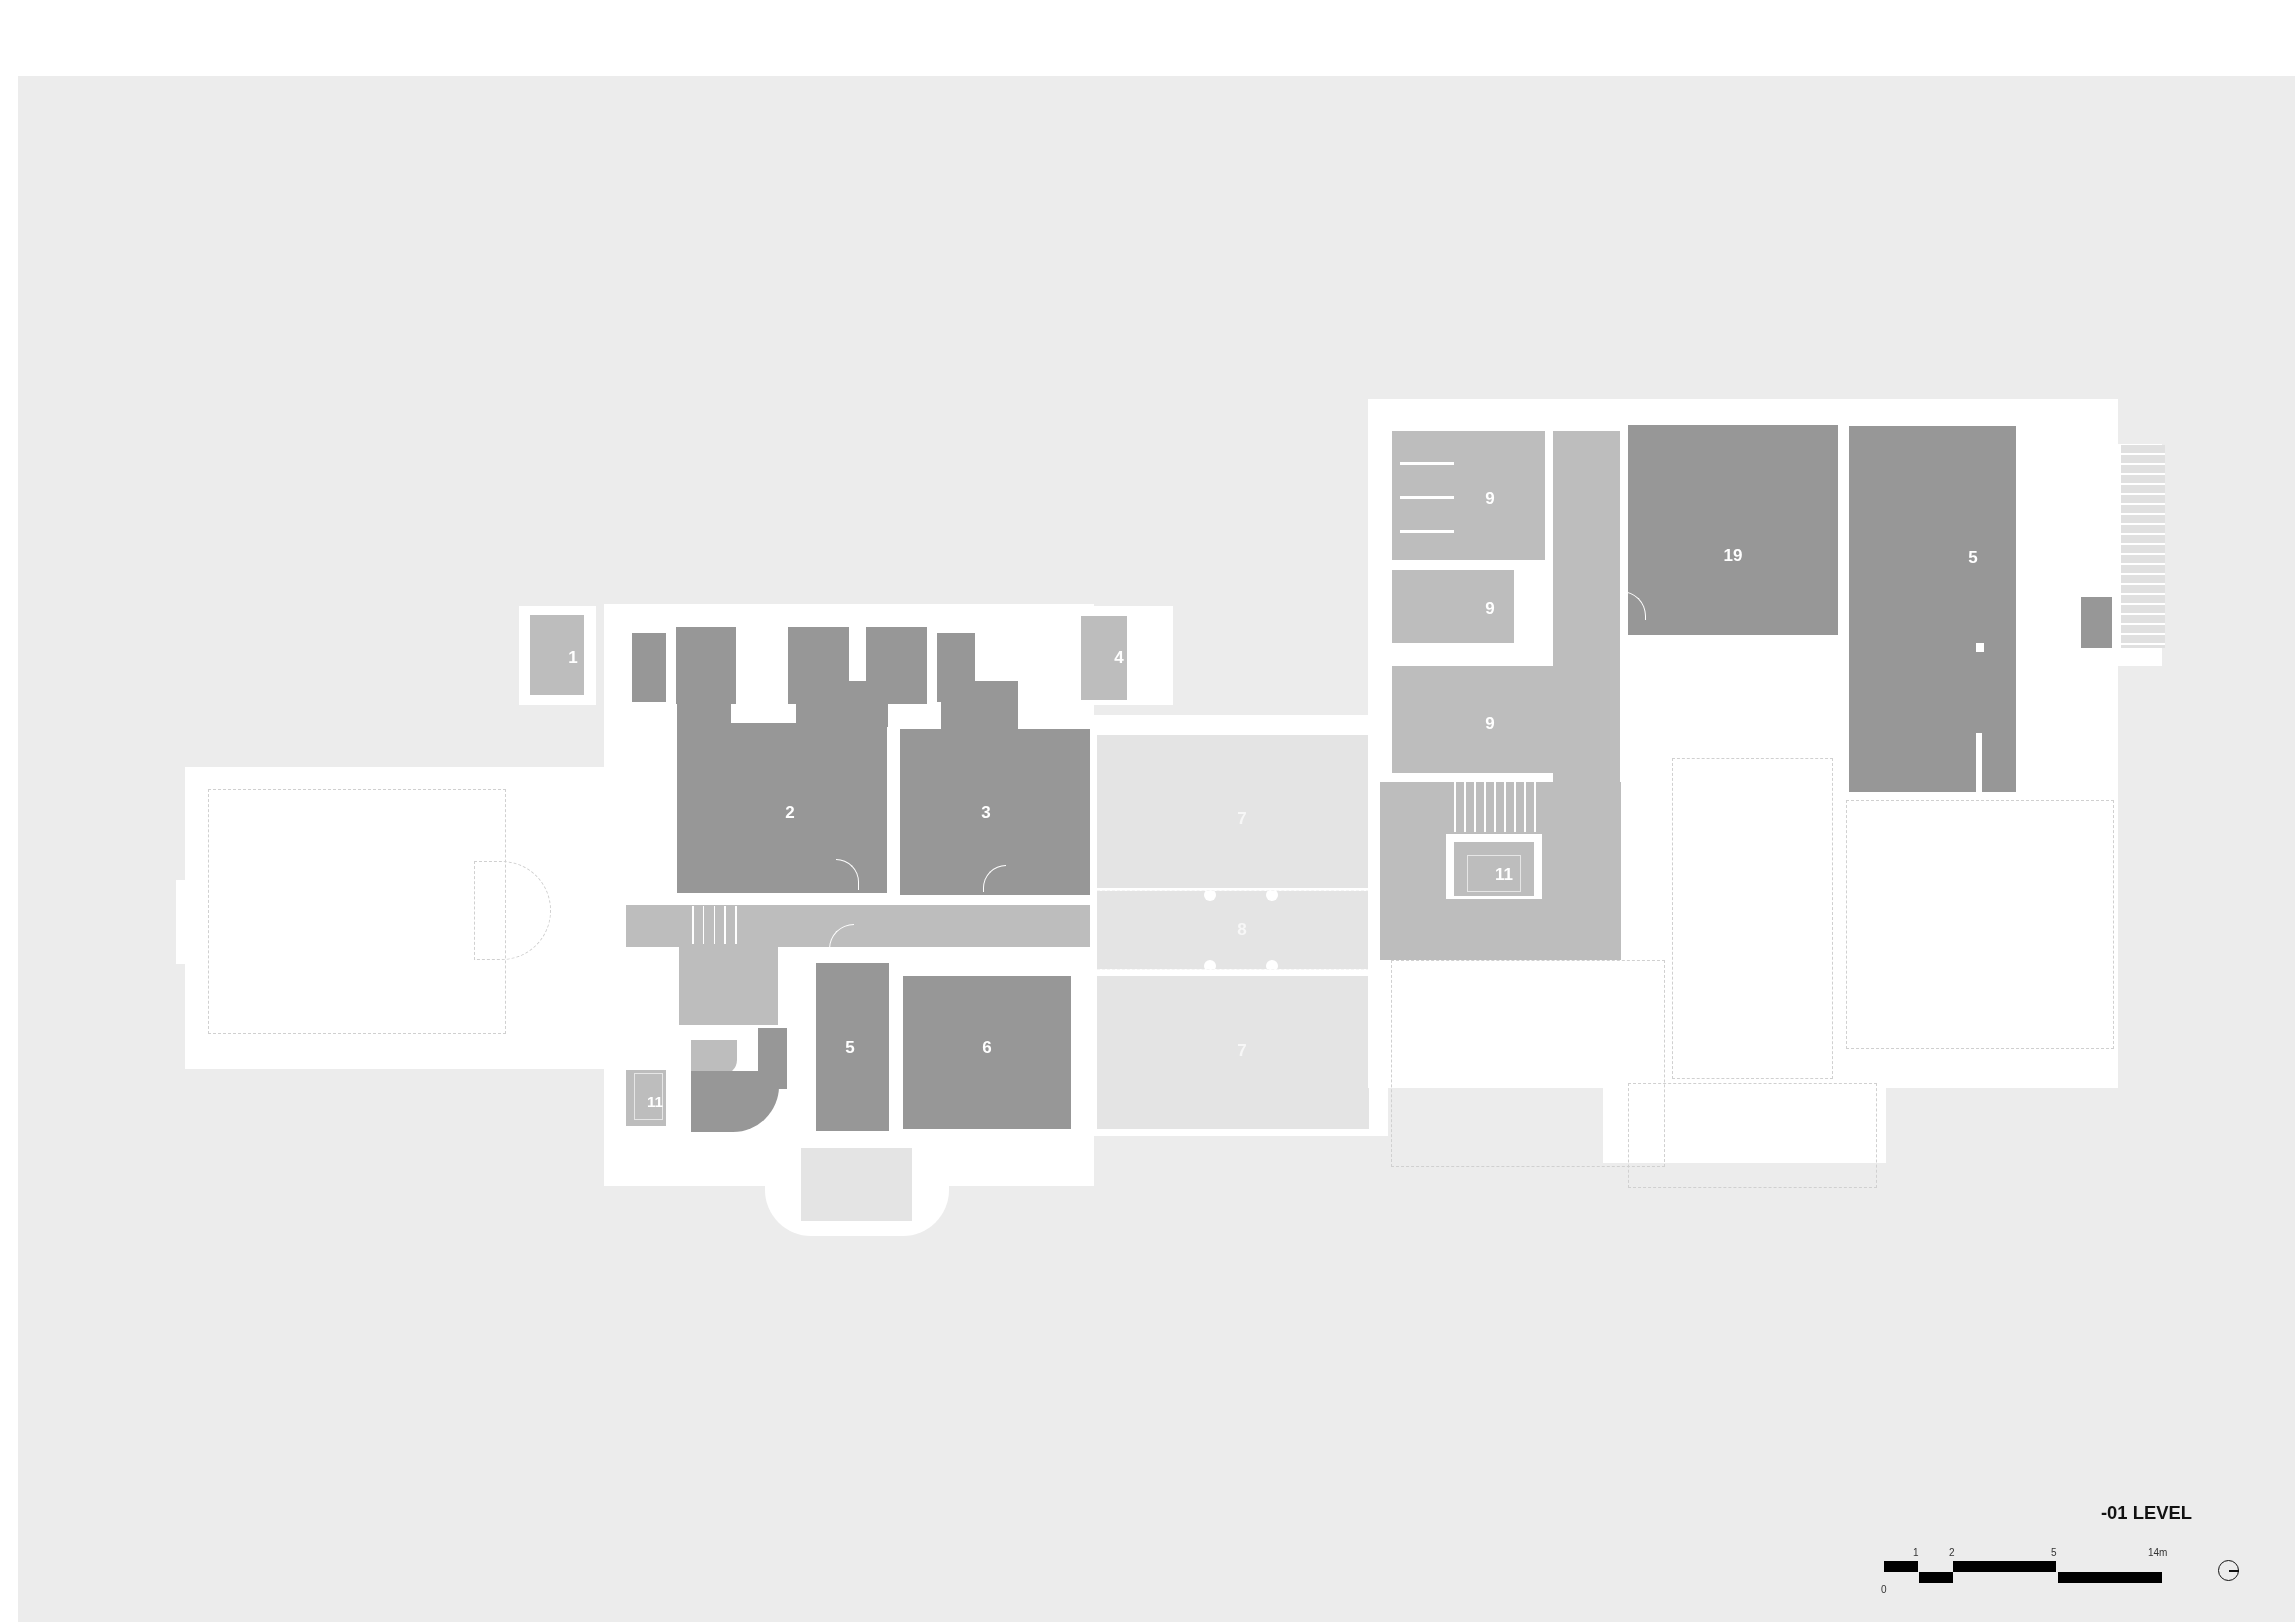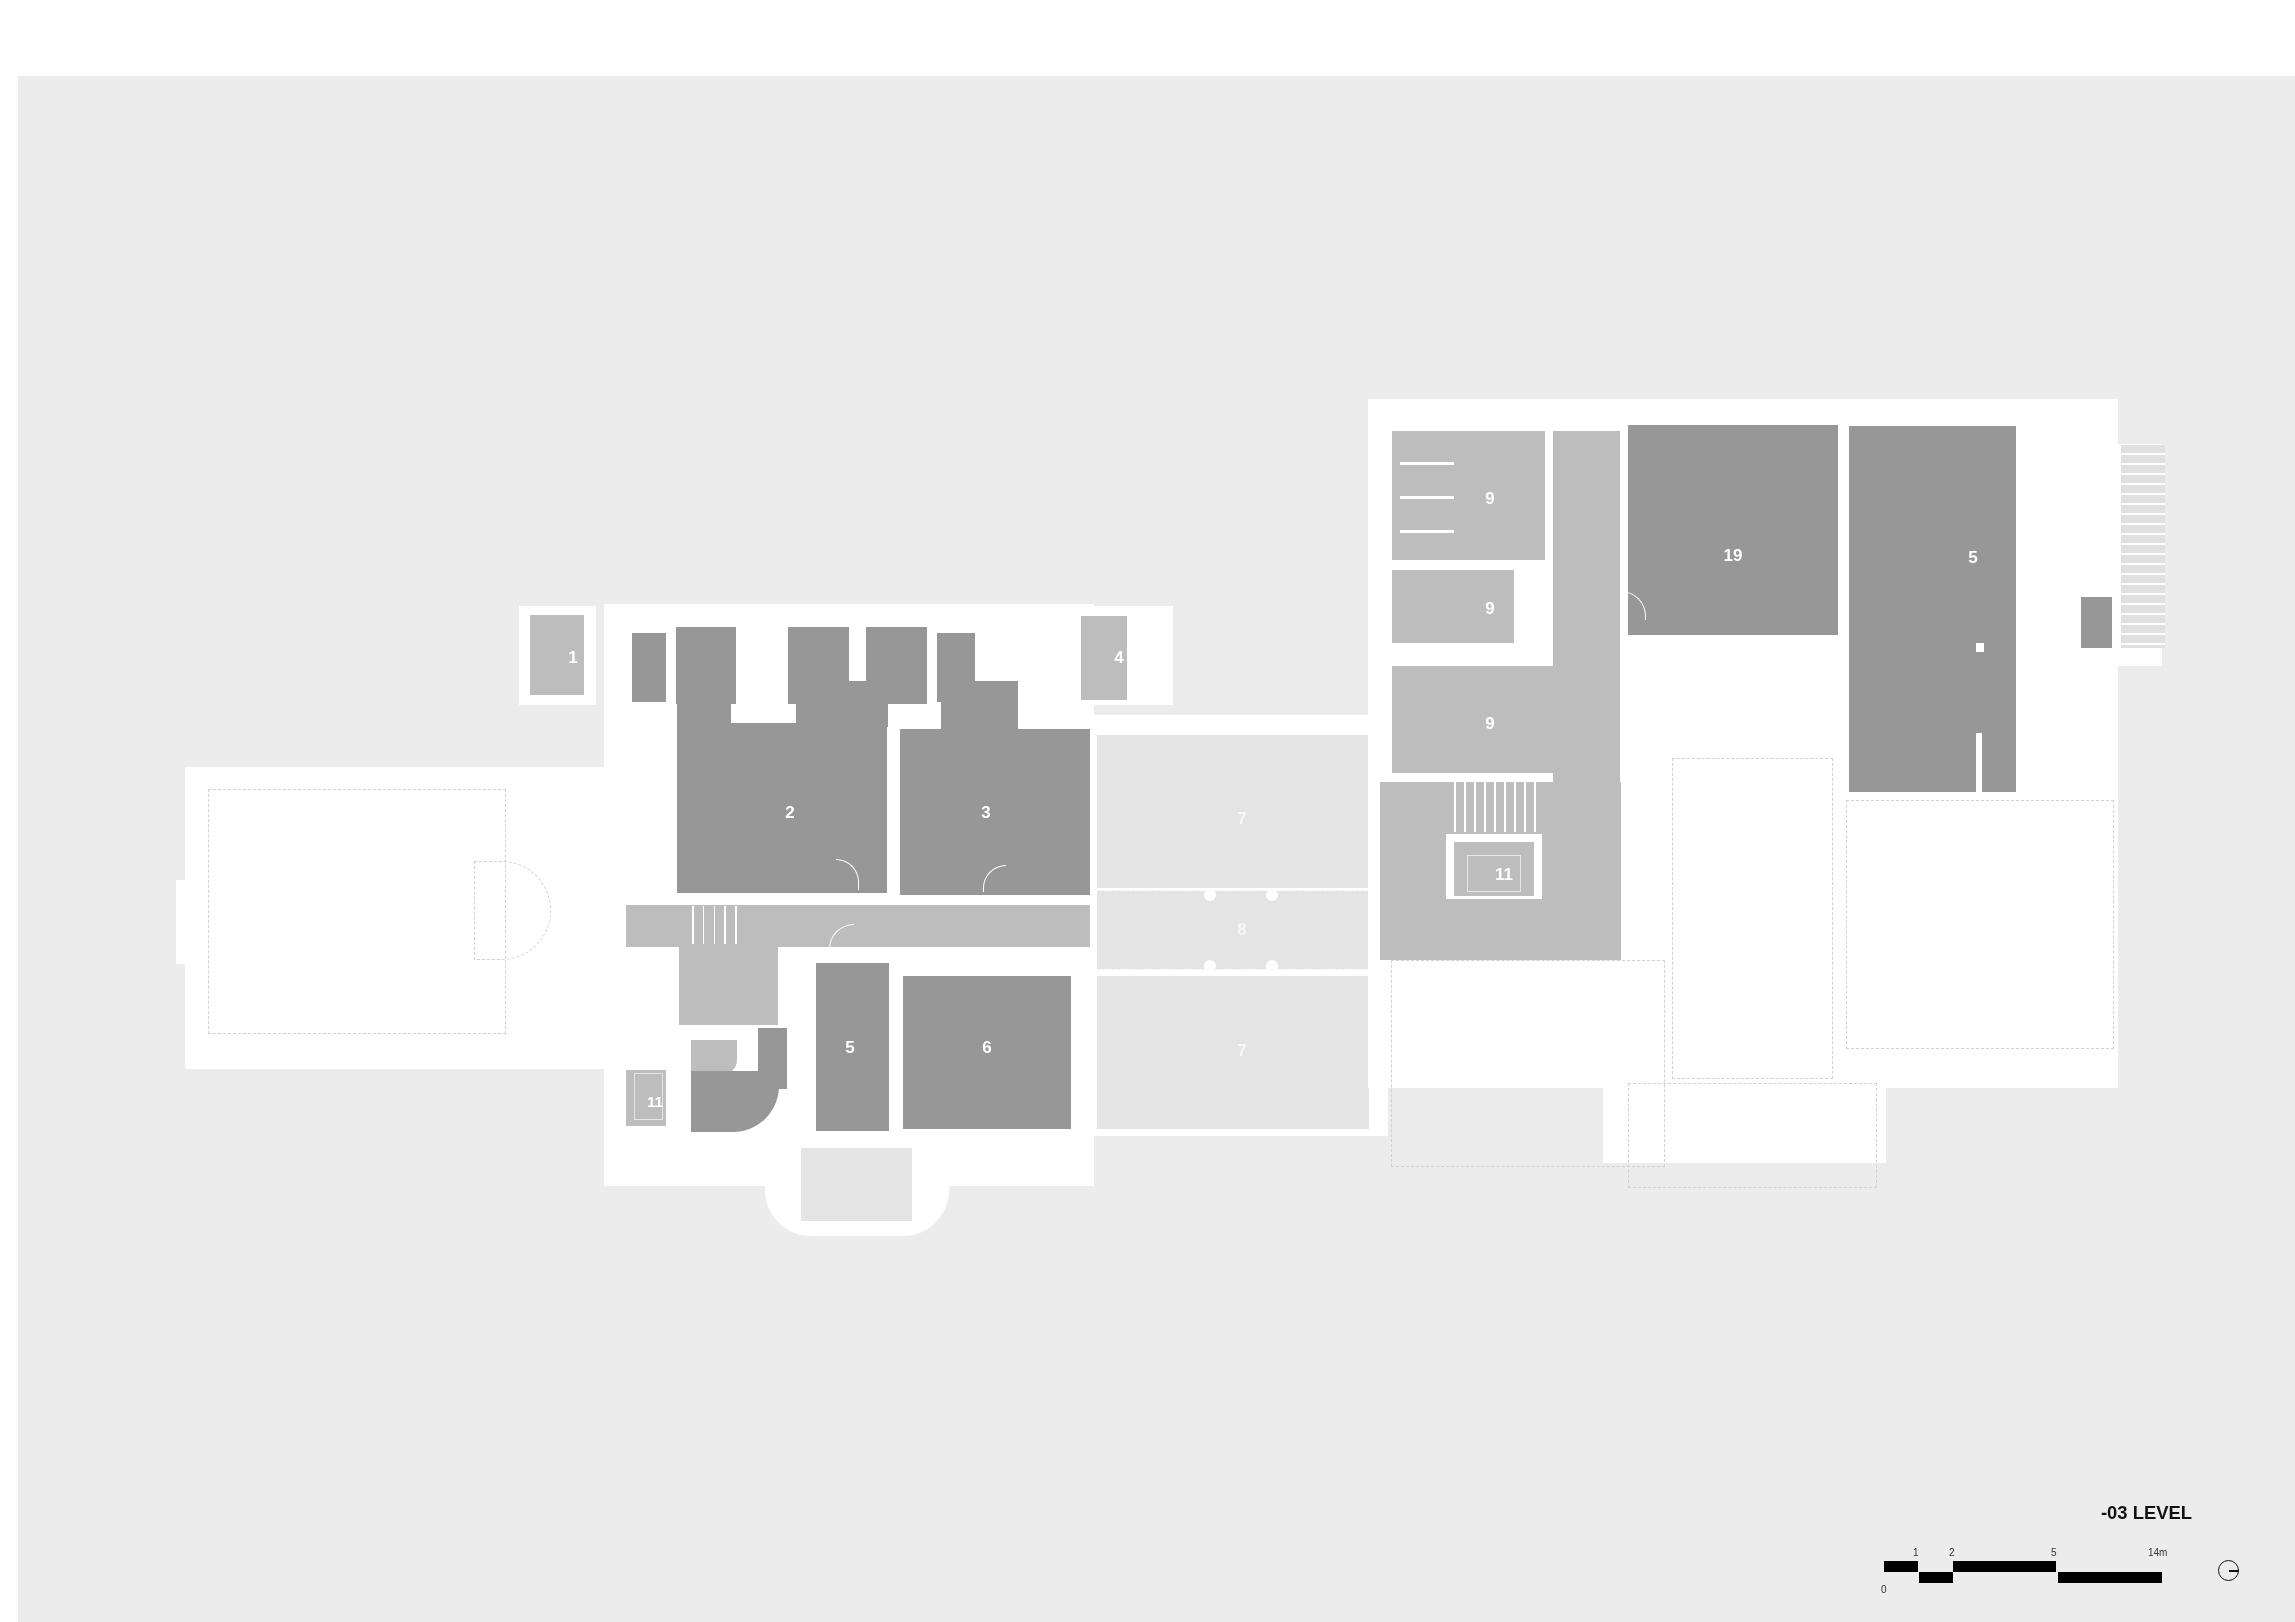--- a/index.html
+++ b/index.html
@@ -125,21 +125,21 @@
 <div class="label" style="left:1973px;top:558px;">5</div>
 <div class="abs dark" style="left:2081px;top:597px;width:31px;height:51px;"></div>
 
 <div class="abs light" style="left:2121px;top:445px;width:44px;height:203px;background:repeating-linear-gradient(180deg,#e0e0e0 0,#e0e0e0 8.4px,#fff 8.4px,#fff 10px);"></div>
 
 <div class="abs dash" style="left:1391px;top:960px;width:274px;height:207px;"></div>
 <div class="abs dash" style="left:1672px;top:758px;width:161px;height:321px;"></div>
 <div class="abs dash" style="left:1846px;top:800px;width:268px;height:249px;"></div>
 <div class="abs dash" style="left:1628px;top:1083px;width:249px;height:105px;"></div>
 
-<div class="title">-03 LEVEL</div>
+<div class="title">-01 LEVEL</div>
 
 <div>
   <div class="bar" style="left:1884px;top:1561px;width:34px;"></div>
   <div class="bar" style="left:1919px;top:1572px;width:34px;"></div>
   <div class="bar" style="left:1953px;top:1561px;width:103px;"></div>
   <div class="bar" style="left:2058px;top:1572px;width:104px;"></div>
   <span class="scale-tick" style="left:1881px;top:1584px;">0</span>
   <span class="scale-tick" style="left:1913px;top:1547px;">1</span>
   <span class="scale-tick" style="left:1949px;top:1547px;">2</span>
   <span class="scale-tick" style="left:2051px;top:1547px;">5</span>

